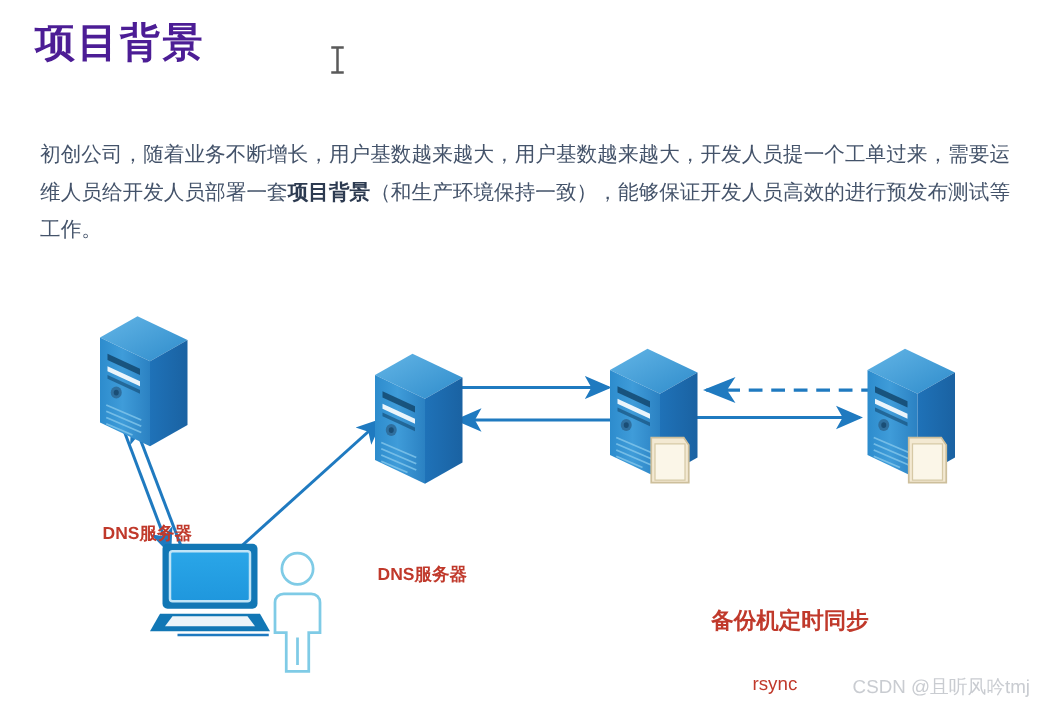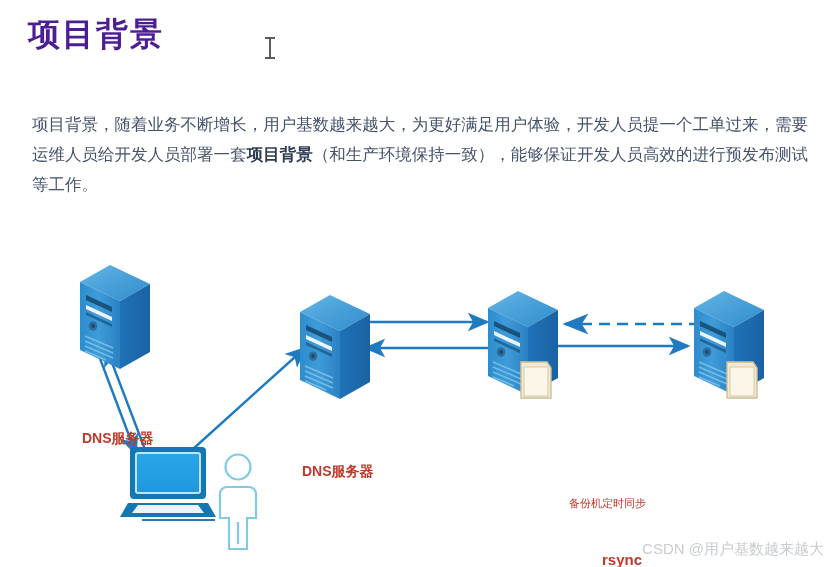--- a/index.html
+++ b/index.html
@@ -70,46 +70,46 @@
   }
   #intro-paragraph b {
     font-weight: bold;
     color: #2c3a50;
   }
 
   
   #diagram {
     position: absolute;
     left: 0;
-    top: 200px;
+    top: 188px;
     width: 838px;
     height: 367px;
   }
   #diagram svg {
     position: absolute;
     left: 0;
     top: 0;
   }
 
   
   .node-label {
     position: absolute;
     color: #c0392b;
     font-size: 14px;
     font-weight: bold;
     white-space: nowrap;
   }
   .edge-label {
     position: absolute;
     color: #c0392b;
-    font-size: 11px;
-    font-weight: normal;
-    white-space: nowrap;
-  }
-  .edge-label.latin { font-weight: bold; font-size: 15px; }
+    font-size: 18px;
+    font-weight: bold;
+    white-space: nowrap;
+  }
+  .edge-label.latin { font-weight: normal; font-size: 15px; }
 
   #label-dns      { left: 82px;  top: 230px; }
   #label-lamp     { left: 302px; top: 263px; }
   #label-sync     { left: 569px; top: 296px; }
   #label-rsync    { left: 602px; top: 351px; }
 
   
   #watermark {
     position: absolute;
     right: 14px;
@@ -123,21 +123,21 @@
 <body>
 
 <div id="page-title">项目背景</div>
 
 <div id="text-caret">
   <div class="serif-t"></div>
   <div class="bar"></div>
   <div class="serif-b"></div>
 </div>
 
-<p id="intro-paragraph"><span>项目背景，随着业务不断增长，用户基数越来越大，为更好满足用户体验，开发人员提一个工单过来，需要运维人员给开发人员部署一套</span><b>项目背景</b><span>（和生产环境保持一致），能够保证开发人员高效的进行预发布测试等工作。</span></p>
+<p id="intro-paragraph"><span>初创公司，随着业务不断增长，用户基数越来越大，用户基数越来越大，开发人员提一个工单过来，需要运维人员给开发人员部署一套</span><b>项目背景</b><span>（和生产环境保持一致），能够保证开发人员高效的进行预发布测试等工作。</span></p>
 
 <div id="diagram">
 
   <svg width="838" height="367" viewBox="0 0 838 367">
     <defs>
       <linearGradient id="gFront" x1="0" y1="0" x2="1" y2="0">
         <stop offset="0%" stop-color="#2d8ccd"></stop>
         <stop offset="45%" stop-color="#3f9cd9"></stop>
         <stop offset="100%" stop-color="#2b81c2"></stop>
       </linearGradient>
@@ -280,13 +280,13 @@
     <line x1="142" y1="320" x2="215" y2="320" stroke="#1f7ac0" stroke-width="2"></line>
   </svg>
 
   <div class="node-label" id="label-dns">DNS服务器</div>
   <div class="node-label" id="label-lamp">DNS服务器</div>
 
   <div class="edge-label" id="label-sync">备份机定时同步</div>
   <div class="edge-label latin" id="label-rsync">rsync</div>
 </div>
 
-<div id="watermark">CSDN @用户基数越来越大</div>
+<div id="watermark">CSDN @且听风吟tmj</div>
 
 </body></html>

